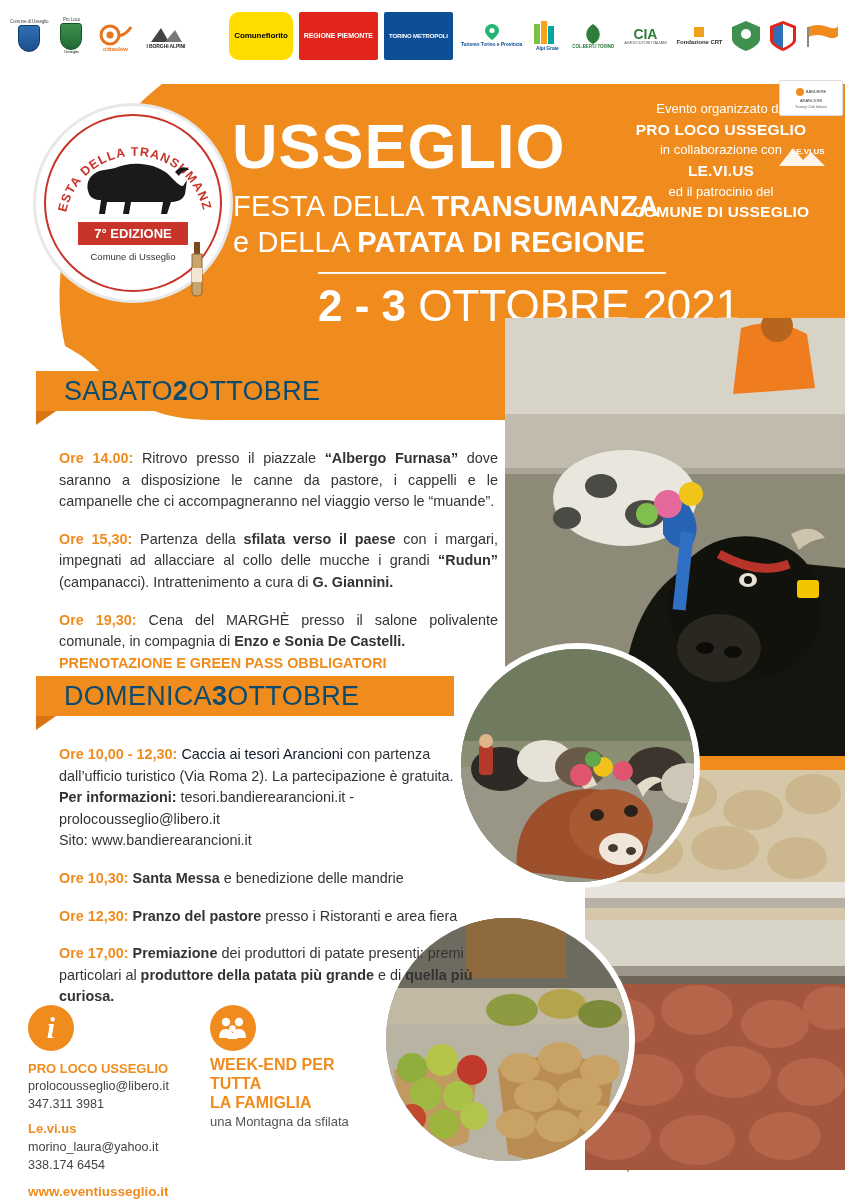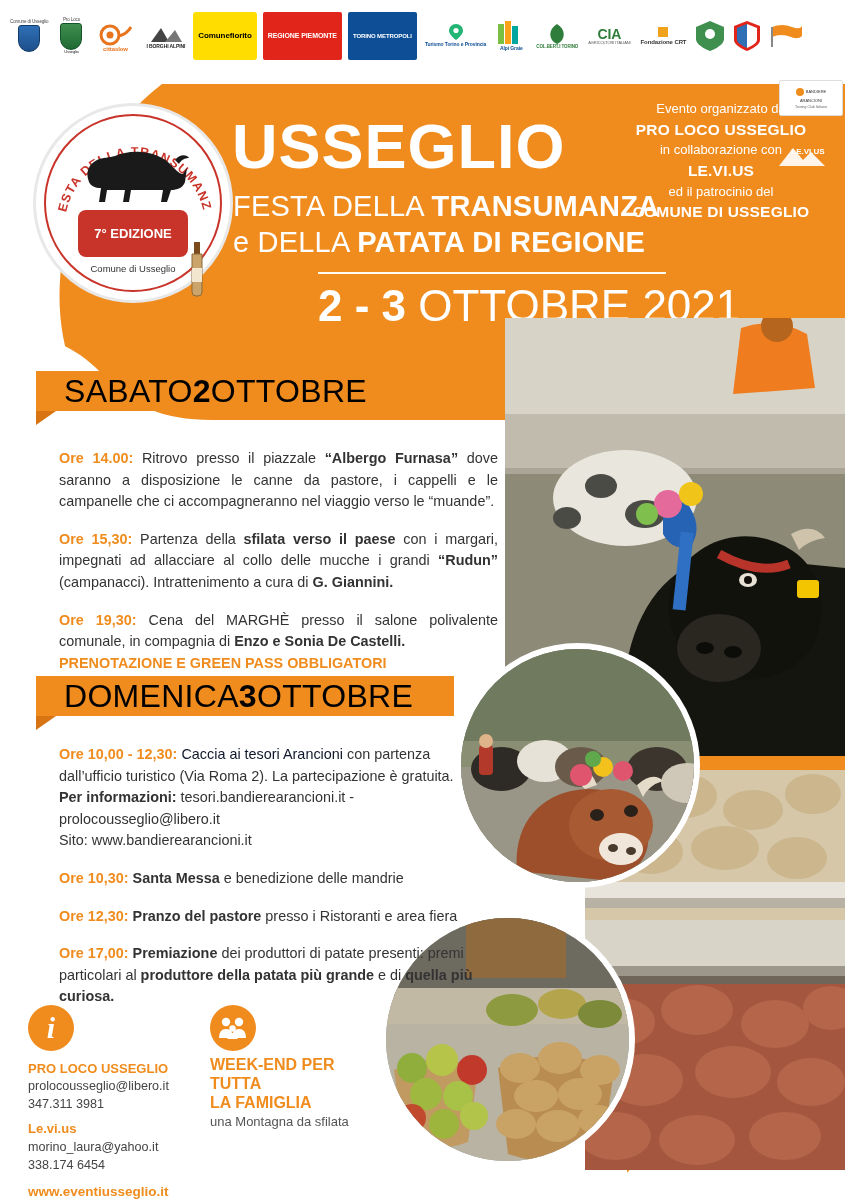--- a/index.html
+++ b/index.html
@@ -27,21 +27,21 @@
     color: #222; letter-spacing: -0.1px;
     padding: 1px 2px;
   }
   .logo .cap { font-size: 4.5px; color: #444; margin-bottom: 1px; }
   .logo .shape { display:block; }
   .shield {
     width: 22px; height: 27px; background: linear-gradient(#2f6fb5,#1d4f8c);
     border-radius: 3px 3px 11px 11px; border: 1px solid #123a66;
   }
   .shield.g { background: linear-gradient(#3f8f4f,#1f6a33); border-color:#14522a; }
-  .box-yellow { background:#ffdd00; color:#000; font-weight:bold; border-radius:3px; padding:4px 5px; font-size:8px; }
+  .box-yellow { background:#ffdd00; color:#000; font-weight:bold; border-radius:10px; padding:4px 5px; font-size:8px;margin-left:36px; }
   .box-red { background:#e1251b; color:#fff; font-weight:bold; border-radius:2px; padding:3px 5px; font-size:8px; }
   .box-blue { background:#0d4e96; color:#fff; font-weight:bold; border-radius:2px; padding:3px 5px; font-size:7px; }
   .box-green { color:#2f7d3a; font-weight:bold; font-size:8px; }
   .mini-sq { width:10px; height:10px; background:#f0a31a; display:inline-block; }
 
   
   .orange-bg {
     position: absolute; top: 84px; left: 12px;
     width: 833px; height: 1104px;
     background: #f08c1e;
@@ -70,21 +70,21 @@
     flex-direction: column;
   }
   .badge-cow {
     width: 116px; height: 66px; margin-top: 6px;
     position: relative;
   }
   .badge-cow svg { width:116px; height:66px; }
   .badge-ribbon {
     margin-top: 6px;
     background: #c9342a; color: #fff; font-weight: bold;
-    font-size: 13px; padding: 16px 16px; border-radius: 8px;
+    font-size: 13px; padding: 4px 16px; border-radius: 0;
     position: relative;
   }
   .badge-bottom {
     margin-top: 6px; font-size: 9.5px; color:#333;
   }
   .badge-bottle {
     position:absolute; right: 12px; bottom: -8px;
     width: 22px; height: 56px;
   }
 
@@ -126,24 +126,24 @@
   .top-right-card {
     position:absolute; right: 14px; top: 80px;
     width: 64px; height: 36px; background:#fff; border:1px solid #ddd;
     border-radius:2px; display:flex; flex-direction:column;
     align-items:center; justify-content:center; font-size:4px; color:#333; gap:2px;
   }
 
   
   .sec-head {
     position: absolute; height: 40px;
-    background: #f08c1e; color:#000000;
+    background: #f08c1e; color:#0c4a6e;
     display:flex; align-items:center;
     padding: 0 26px 0 28px;
-    font-size: 32px; letter-spacing:.3px;
+    font-size: 27px; letter-spacing:.3px;
   }
   .sec-head b { font-weight: bold; }
   #sec-sat { left: 36px; top: 371px; width: 418px; }
   #sec-sun { left: 36px; top: 676px; width: 418px; }
   .sec-notch {
     position:absolute; width:0; height:0;
     border-left: 20px solid #d97413;
     border-bottom: 14px solid transparent;
   }
   #notch-sat { left: 36px; top: 411px; }

